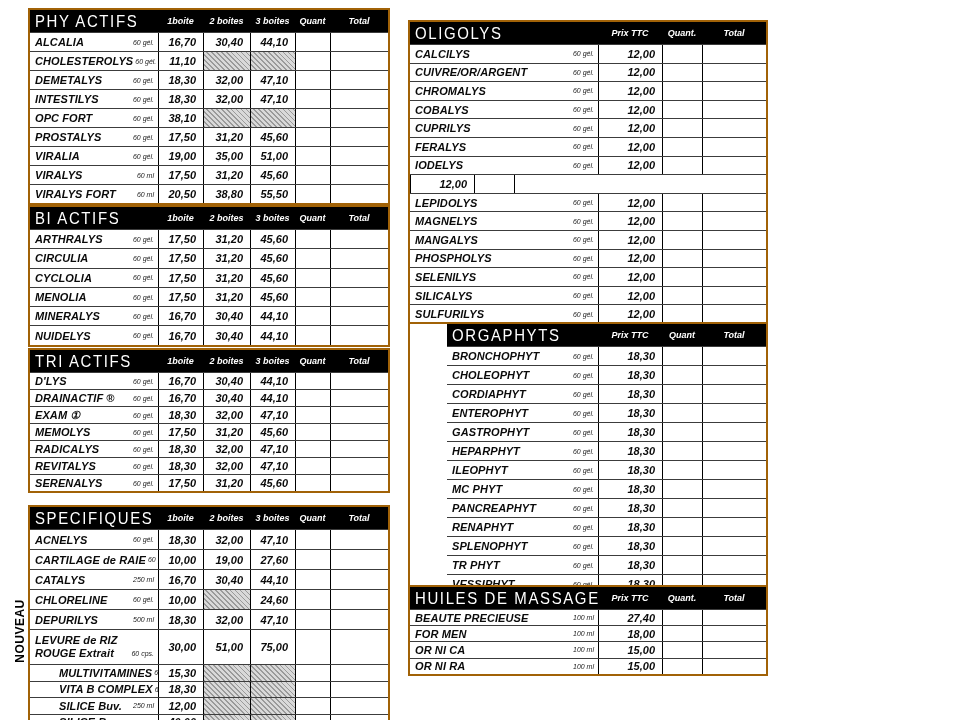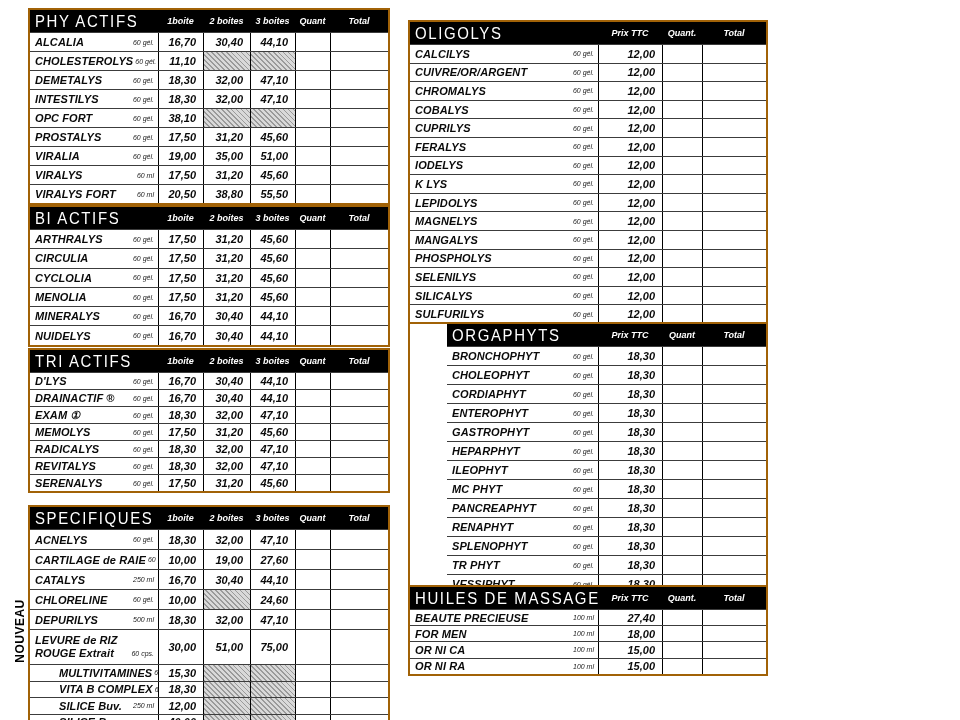--- a/index.html
+++ b/index.html
@@ -510,24 +510,20 @@
       <div class="trow">
         <div class="ncell">
           <span class="pname">IODELYS</span>
           <span class="psize">60 gél.</span>
         </div>
         <div class="pcell col-0">12,00</div>
         <div class="pcell col-1"></div>
         <div class="pcell col-2"></div>
       </div>
       <div class="trow">
-        <div class="ncell">
-          <span class="pname">K LYS</span>
-          <span class="psize">60 gél.</span>
-        </div>
         <div class="pcell col-0">12,00</div>
         <div class="pcell col-1"></div>
         <div class="pcell col-2"></div>
       </div>
       <div class="trow">
         <div class="ncell">
           <span class="pname">LEPIDOLYS</span>
           <span class="psize">60 gél.</span>
         </div>
         <div class="pcell col-0">12,00</div>

